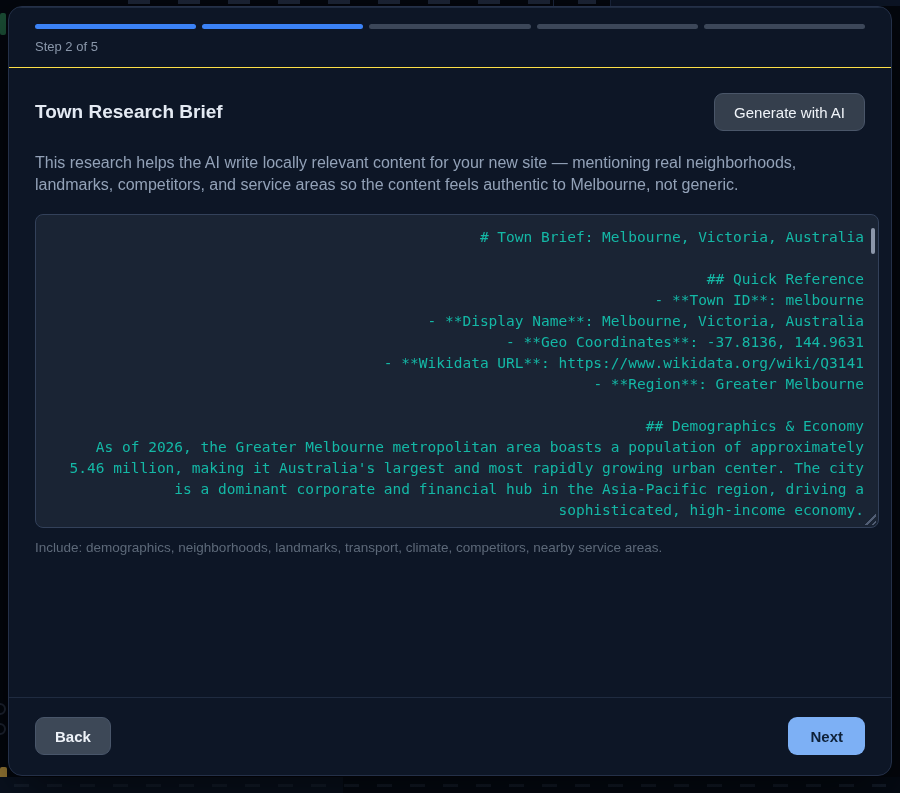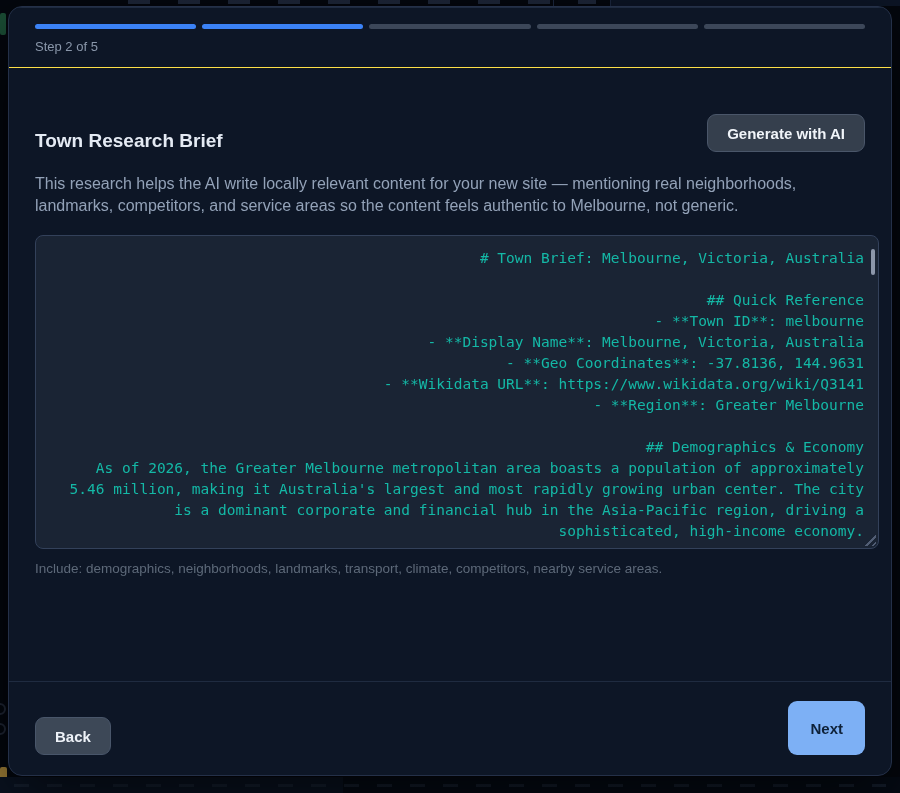--- a/index.html
+++ b/index.html
@@ -54,26 +54,26 @@
   .progress-section {
     padding:16px 26px 13px;
     border-top:1px solid #1f2b40;
     border-bottom:1px solid #fde047;
   }
   .progress-bar { display:flex; gap:6px; }
   .progress-bar .seg { flex:1; height:5px; border-radius:3px; }
   .step-label { margin-top:10px; font-size:13px; color:#8a97aa; }
 
   .modal-body { flex:1; padding:25px 26px 0; }
-  .section-header { display:flex; align-items:flex-end; justify-content:space-between;margin-top:21px; }
+  .section-header { display:flex; align-items:center; justify-content:space-between; }
   .section-heading { font-size:19px; font-weight:600; color:#e4eaf3; }
   .generate-btn {
     height:38px; padding:0 19px;
     background:#353f4d; border:1px solid #4a5669; border-radius:9px;
-    color:#f0f4f9; font-size:15px; font-weight:700;
+    color:#f0f4f9; font-size:15px; font-weight:400;
     font-family:"Liberation Sans", sans-serif; cursor:pointer;
   }
   .description {
     margin-top:21px; max-width:840px;
     font-size:16px; line-height:21.5px; color:#93a2b8;
   }
 
   .brief-box {
     position:relative;
     margin-top:19px;
@@ -100,30 +100,30 @@
     width:14px; height:14px;
     background: repeating-linear-gradient(135deg, transparent 0 3px, #5b6880 3px 4.5px);
     clip-path: polygon(100% 0, 100% 100%, 0 100%);
     opacity:.85;
   }
   .hint { margin-top:12px; font-size:13.5px; color:#5d6979; }
 
   .modal-footer {
     border-top:1px solid #1f2b40;
     padding:19px 26px 20px;
-    display:flex; justify-content:space-between; align-items:flex-end;
+    display:flex; justify-content:space-between; align-items:flex-start;
   }
   .back-btn {
     height:38px; padding:0 19px;
     background:#3d4857; border:1px solid #49566a; border-radius:9px;
     color:#eef2f8; font-size:15px; font-weight:600;
     font-family:"Liberation Sans", sans-serif; cursor:pointer;
   }
   .next-btn {
-    height:54px; padding:0 22px;
+    height:38px; padding:0 22px;
     background:#7db0f5; border:none; border-radius:9px;
     color:#0e2138; font-size:15px; font-weight:600;
     font-family:"Liberation Sans", sans-serif; cursor:pointer;
   }
 </style>
 </head>
 <body>
 
 <div class="bg-frag bg-top-dashes"></div>
 <div class="bg-frag bg-top-vline"></div>

